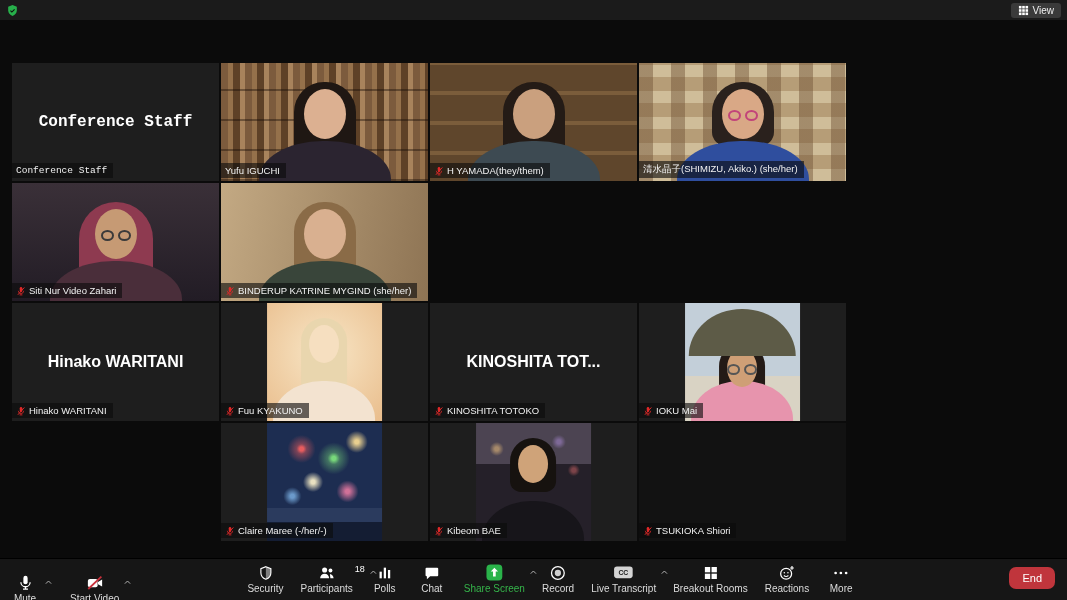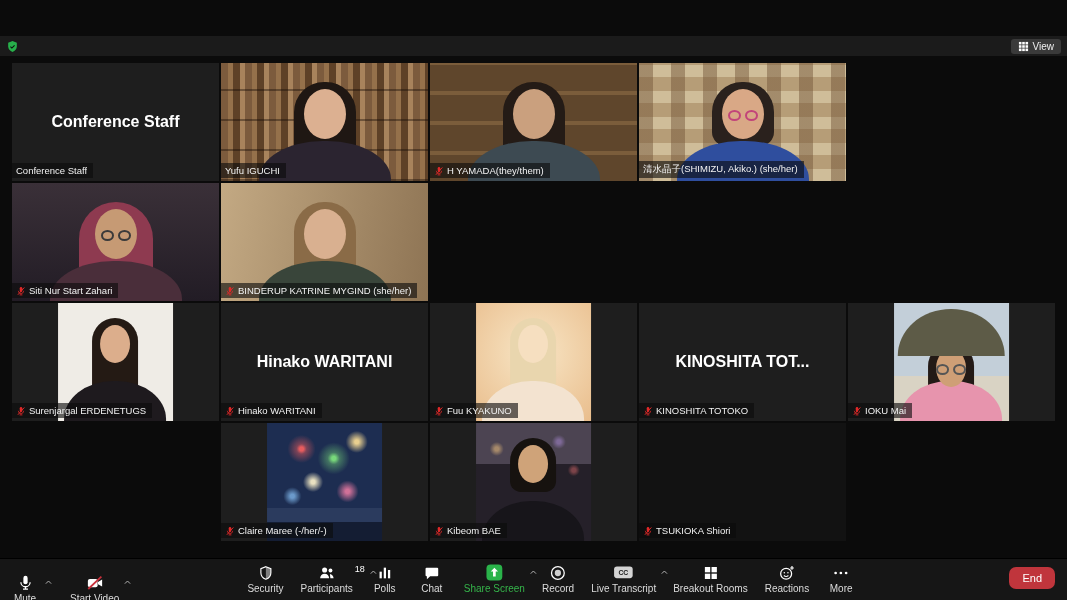--- a/index.html
+++ b/index.html
@@ -3,30 +3,30 @@
 <meta charset="utf-8">
 <style>
   * { box-sizing: border-box; margin: 0; padding: 0; }
   html,body { width:1067px; height:600px; }
   body {
     position: relative; background:#0b0b0b; overflow:hidden;
     font-family:"Liberation Sans","DejaVu Sans",sans-serif; color:#e8e8e8;
   }
   
   .topbar { position:absolute; top:0; left:0; right:0; height:20px; background:#1b1b1b;
-            display:flex; align-items:center; justify-content:space-between; padding:5px 6px;margin-top:36px; }
+            display:flex; align-items:center; justify-content:space-between; padding:5px 6px; }
   .shield-btn { display:flex; align-items:center; height:16px; cursor:pointer; }
   .view-btn { display:flex; align-items:center; gap:4px; background:#3a3a3a; border-radius:3px;
               padding:1px 7px; font-size:10px; color:#efefef; cursor:pointer; height:15px; }
   
   .stage { position:absolute; top:63px; left:12px; width:1043px; }
   .vrow { display:flex; gap:2px; margin-bottom:2px; height:118px; }
   .vrow.centered { justify-content:center; }
   .tile { position:relative; flex:0 0 207px; height:118px; background:#161616; overflow:hidden; }
-  .tile.active { box-shadow: inset 0 0 0 2px var(--active-speaker-border,#cdd64a); }
+  .tile.active { box-shadow: inset 0 0 0 2px var(--active-speaker-border,#cdd64a); font-family: Liberation Mono, monospace; }
   .video { position:absolute; inset:0; overflow:hidden; }
   .video.off { background:#1e1e1e; display:flex; align-items:center; justify-content:center; }
   .video.empty { background:#121212; }
   .inner { position:absolute; top:0; bottom:0; left:50%; transform:translateX(-50%); width:56%; overflow:hidden; }
   .center-name { font-size:16px; font-weight:bold; color:#fff; white-space:nowrap; }
   
   .figure { position:absolute; inset:0; }
   .figure .hair { position:absolute; left:50%; transform:translateX(-50%); top:16%;
                   width:62px; height:62px; border-radius:30px 30px 14px 14px; z-index:1; }
   .figure .hair.long  { height:96px; }
@@ -213,21 +213,21 @@
         </div>
         <div class="tag">
           <span class="mini-ic">
             <svg viewBox="0 0 24 24" width="10" height="10">
               <rect x="9" y="2.5" width="6" height="12" rx="3" fill="#e02828"></rect>
               <path d="M5.5 11.5a6.5 6.5 0 0 0 13 0" fill="none" stroke="#e02828" stroke-width="1.8"></path>
               <path d="M12 18v3.5M8.5 21.5h7" stroke="#e02828" stroke-width="1.8"></path>
               <line x1="4.5" y1="21" x2="20" y2="3.5" stroke="#e02828" stroke-width="2.4"></line>
             </svg>
           </span>
-          <span class="tag-txt">Siti Nur Start Zahari</span>
+          <span class="tag-txt">Siti Nur Video Zahari</span>
         </div>
       </div>
       <div class="tile">
         <div class="video scene-blur">
           <div class="figure">
             <div class="hair long" style="background: rgb(138, 107, 71);"></div>
             <div class="body" style="background: rgb(57, 69, 58);"></div>
             <div class="face" style="background: rgb(217, 176, 144);"></div>
           </div>
         </div>
@@ -238,42 +238,20 @@
               <path d="M5.5 11.5a6.5 6.5 0 0 0 13 0" fill="none" stroke="#e02828" stroke-width="1.8"></path>
               <path d="M12 18v3.5M8.5 21.5h7" stroke="#e02828" stroke-width="1.8"></path>
               <line x1="4.5" y1="21" x2="20" y2="3.5" stroke="#e02828" stroke-width="2.4"></line>
             </svg>
           </span>
           <span class="tag-txt">BINDERUP KATRINE MYGIND (she/her)</span>
         </div>
       </div>
     </div>
     <div class="vrow">
-      <div class="tile">
-        <div class="video off">
-          <div class="inner scene-white">
-            <div class="figure small">
-              <div class="hair long" style="background: rgb(36, 26, 20);"></div>
-              <div class="body" style="background: rgb(30, 26, 30);"></div>
-              <div class="face" style="background: rgb(220, 174, 140);"></div>
-            </div>
-          </div>
-        </div>
-        <div class="tag">
-          <span class="mini-ic">
-            <svg viewBox="0 0 24 24" width="10" height="10">
-              <rect x="9" y="2.5" width="6" height="12" rx="3" fill="#e02828"></rect>
-              <path d="M5.5 11.5a6.5 6.5 0 0 0 13 0" fill="none" stroke="#e02828" stroke-width="1.8"></path>
-              <path d="M12 18v3.5M8.5 21.5h7" stroke="#e02828" stroke-width="1.8"></path>
-              <line x1="4.5" y1="21" x2="20" y2="3.5" stroke="#e02828" stroke-width="2.4"></line>
-            </svg>
-          </span>
-          <span class="tag-txt">Surenjargal ERDENETUGS</span>
-        </div>
-      </div>
       <div class="tile">
         <div class="video off">
           <div class="center-name">Hinako WARITANI</div>
         </div>
         <div class="tag">
           <span class="mini-ic">
             <svg viewBox="0 0 24 24" width="10" height="10">
               <rect x="9" y="2.5" width="6" height="12" rx="3" fill="#e02828"></rect>
               <path d="M5.5 11.5a6.5 6.5 0 0 0 13 0" fill="none" stroke="#e02828" stroke-width="1.8"></path>
               <path d="M12 18v3.5M8.5 21.5h7" stroke="#e02828" stroke-width="1.8"></path>

